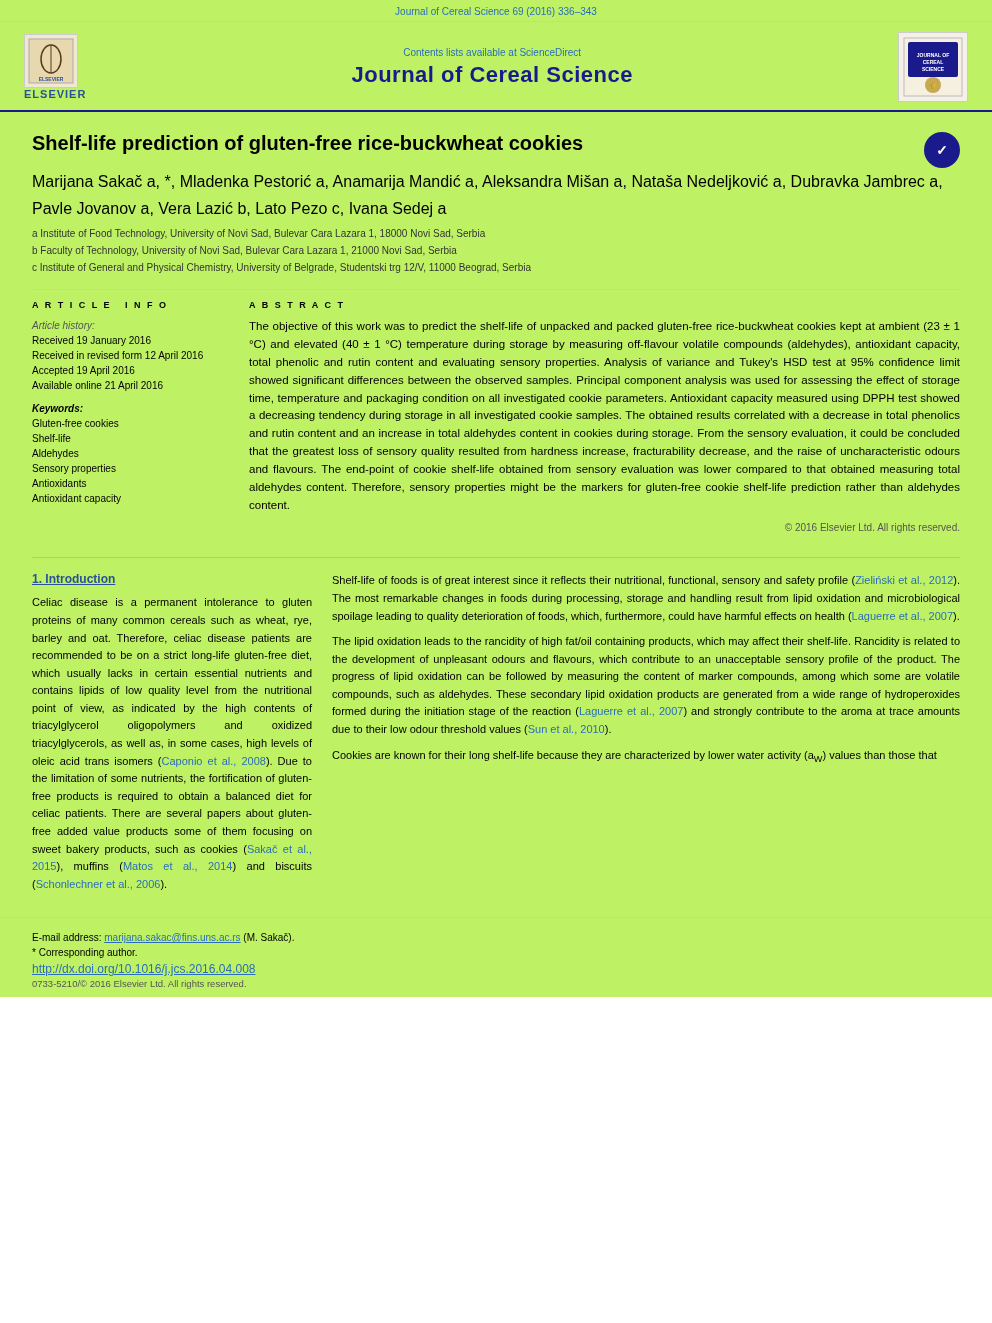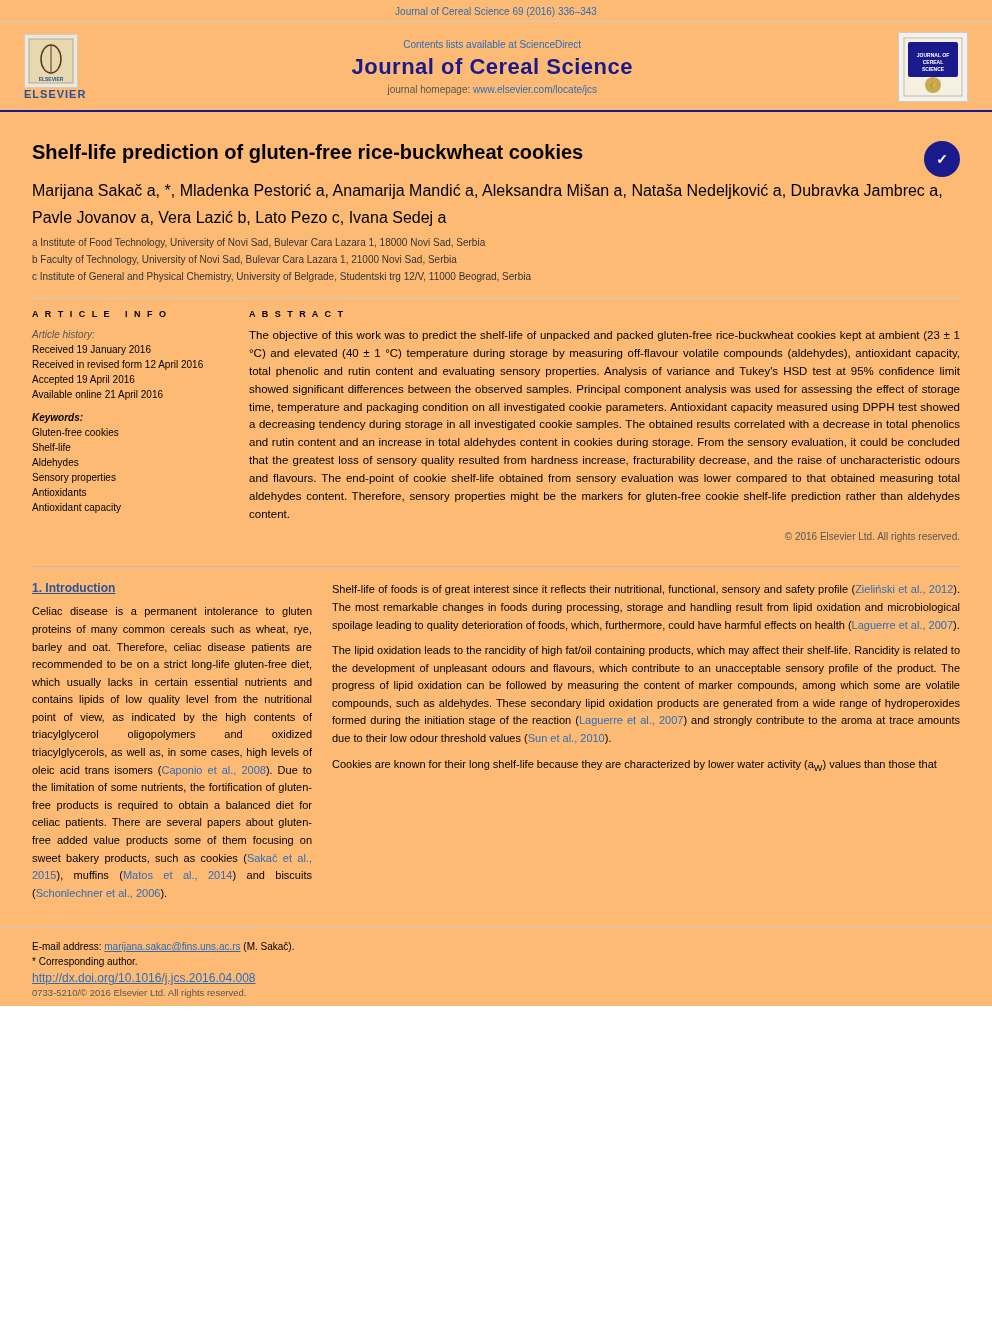--- a/index.html
+++ b/index.html
@@ -6,21 +6,21 @@
     body {
       font-family: Arial, "Times New Roman", serif;
       background: #fff;
       color: #000;
       width: 992px;
       min-height: 1323px;
       font-size: 12px;
     }
     .page-wrapper {
       width: 992px;
-      background: #fdba74;
+      background: #bef264;
       padding: 0;
     }
     
     .top-bar {
       text-align: center;
       padding: 6px 0 4px 0;
       font-size: 10px;
       color: #2a6ebb;
       border-bottom: 1px solid #ccc;
     }
@@ -89,21 +89,21 @@
       height: 70px;
       border: 1px solid #ccc;
       display: flex;
       align-items: center;
       justify-content: center;
       flex-direction: column;
       background: #f5f0e8;
     }
     
     .article-area {
-      padding: 29px 32px 10px 32px;
+      padding: 20px 32px 10px 32px;
     }
     .article-title {
       font-size: 20px;
       font-weight: bold;
       color: #000;
       margin-bottom: 10px;
       font-family: Arial, sans-serif;
     }
     .crossmark-row {
       display: flex;
@@ -282,24 +282,20 @@
         </div>
       </div>
       <span class="elsevier-text">ELSEVIER</span>
     </div>
 
     <div class="journal-header-center">
       <div class="sciencedirect-link">
         <span style="color:#2a6ebb;">Contents lists available at ScienceDirect</span>
       </div>
       <div class="journal-title-header">Journal of Cereal Science</div>
-      <div class="journal-homepage">
-        <span>journal homepage:</span>
-        <a href="#" style="color:#2a6ebb;">www.elsevier.com/locate/jcs</a>
-      </div>
     </div>
 
     <div class="journal-header-right">
       <svg width="60" height="60" viewBox="0 0 60 60">
         <rect x="1" y="1" width="58" height="58" fill="#f5f0e0" stroke="#bbb" stroke-width="1"></rect>
         <rect x="5" y="5" width="50" height="35" fill="#1a1a8c" rx="2"></rect>
         <text x="30" y="20" text-anchor="middle" font-size="5" fill="#fff" font-weight="bold">JOURNAL OF</text>
         <text x="30" y="27" text-anchor="middle" font-size="5" fill="#fff" font-weight="bold">CEREAL</text>
         <text x="30" y="34" text-anchor="middle" font-size="5" fill="#fff" font-weight="bold">SCIENCE</text>
         <circle cx="30" cy="48" r="8" fill="#c8a850"></circle>

